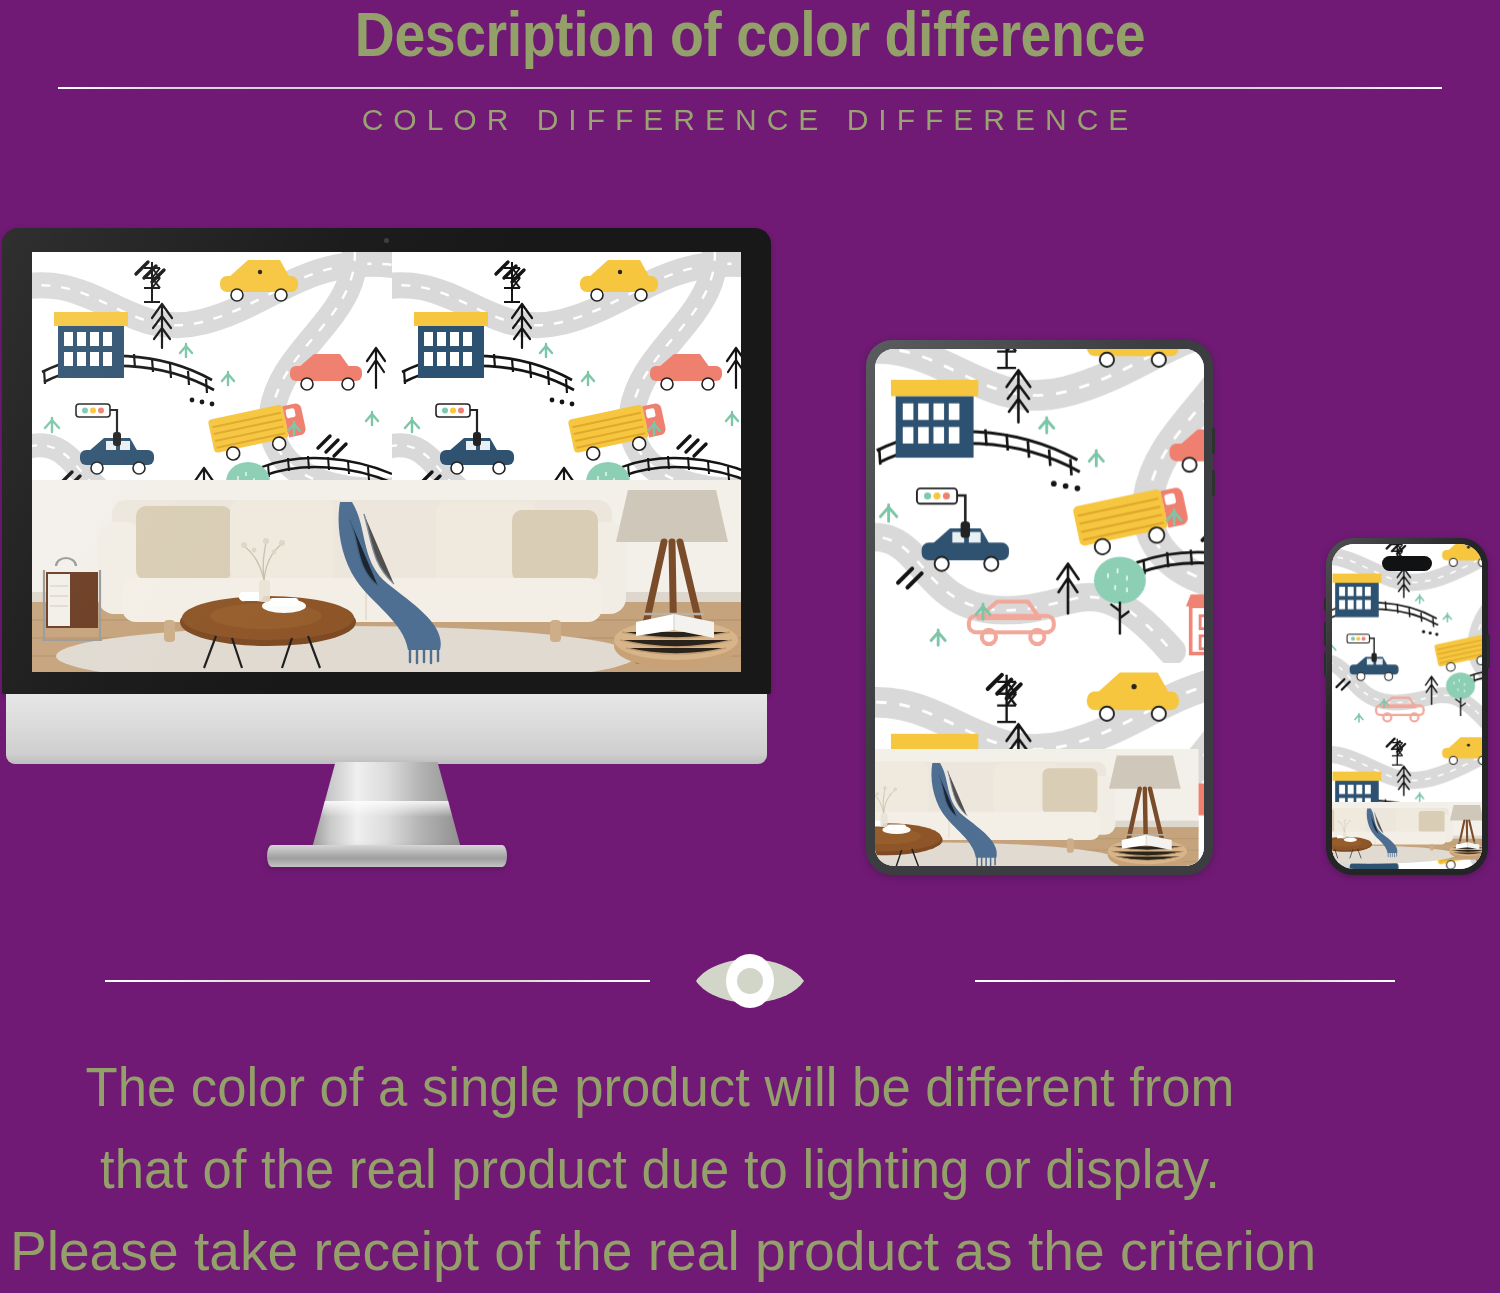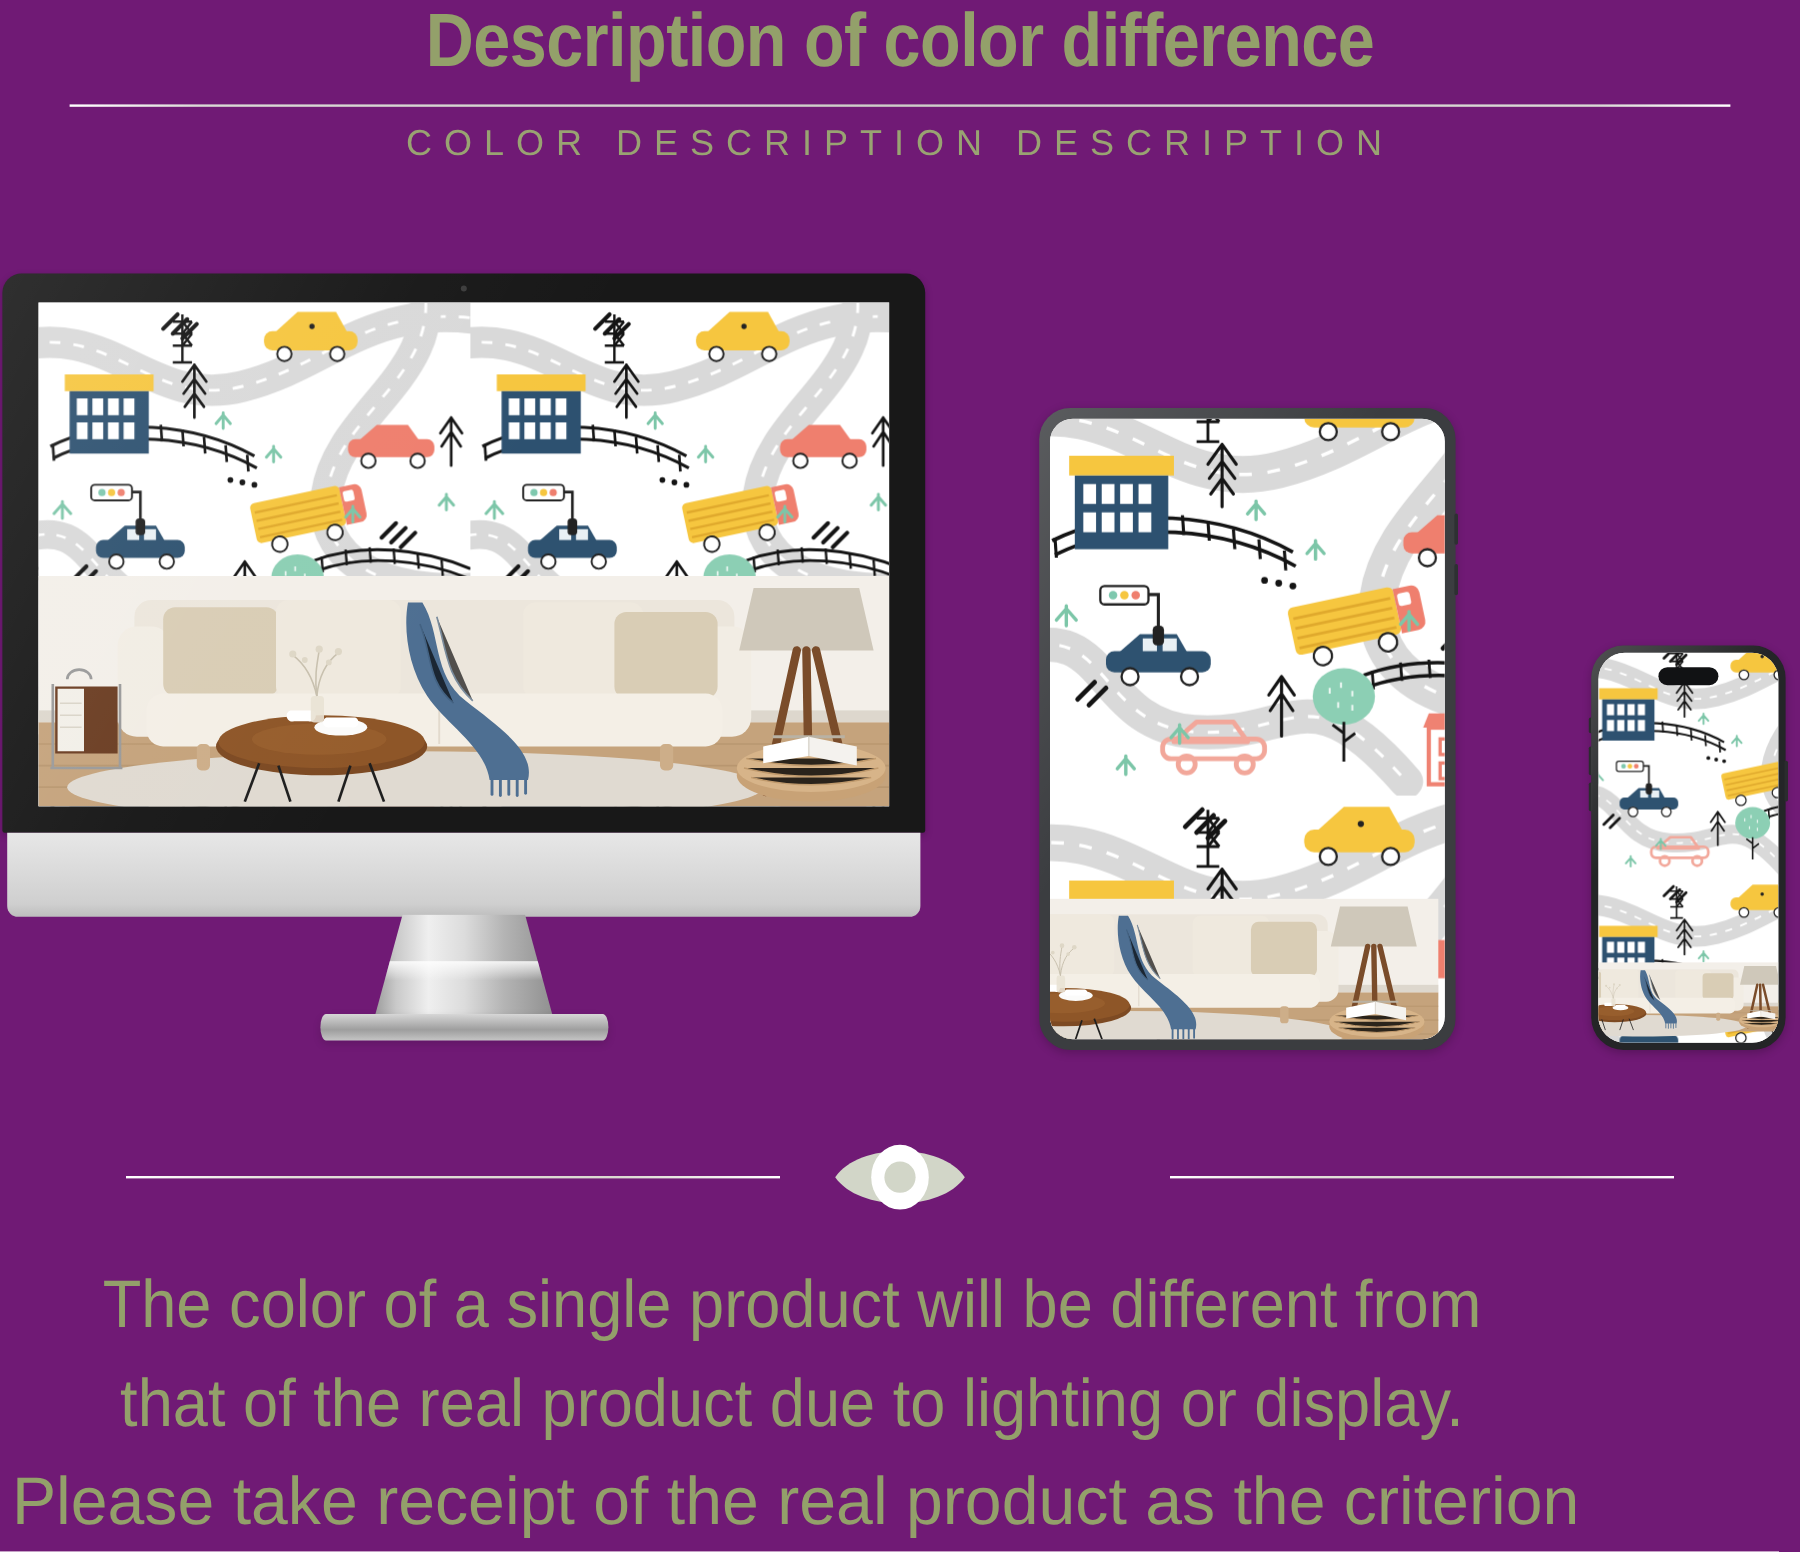--- a/index.html
+++ b/index.html
@@ -142,21 +142,21 @@
   .body-txt .ln.l2{ transform:scaleX(0.94); }
   .body-txt .ln.l3{ transform:scaleX(0.985); }
 </style>
 </head>
 <body>
 
 <div class="page">
 
   <div class="hdr-title">Description of color difference</div>
   <div class="hdr-rule"></div>
-  <div class="hdr-sub">COLOR DESCRIPTION DESCRIPTION</div>
+  <div class="hdr-sub">COLOR DIFFERENCE DIFFERENCE</div>
 
   <svg width="0" height="0" style="position:absolute">
     <defs>
 
       <pattern id="wallpat" x="0" y="0" width="360" height="300" patternUnits="userSpaceOnUse">
         <rect width="360" height="300" fill="#ffffff"></rect>
 
         <path d="M-30,40 C60,10 90,90 170,70 C250,50 280,-10 400,20" stroke="#d9d9d9" stroke-width="26" fill="none" stroke-linecap="round"></path>
         <path d="M-30,40 C60,10 90,90 170,70 C250,50 280,-10 400,20" stroke="#ffffff" stroke-width="2.4" fill="none" stroke-dasharray="9 11"></path>
         <path d="M320,-20 C340,60 250,90 240,160 C232,220 300,250 390,235" stroke="#d9d9d9" stroke-width="26" fill="none" stroke-linecap="round"></path>

